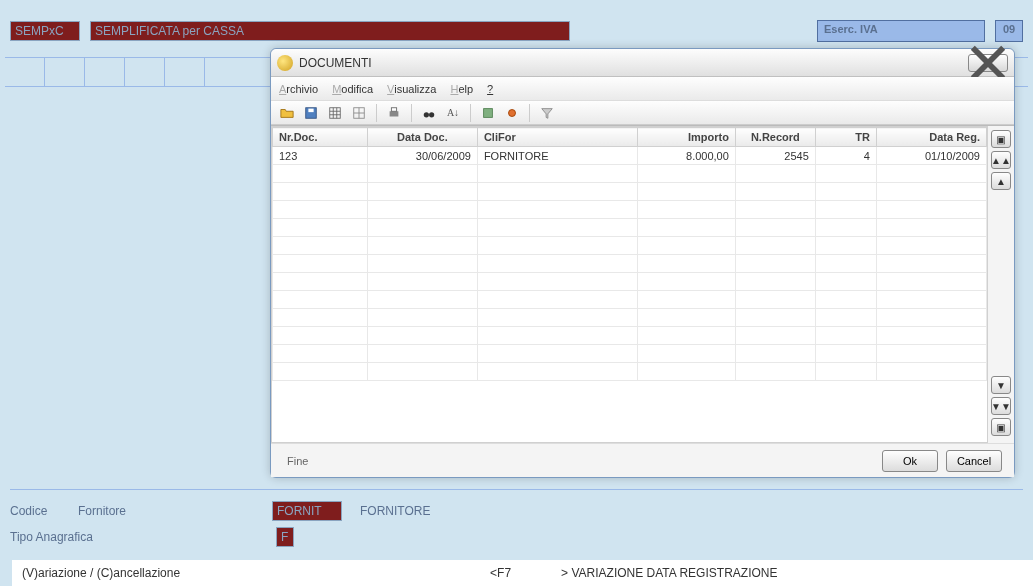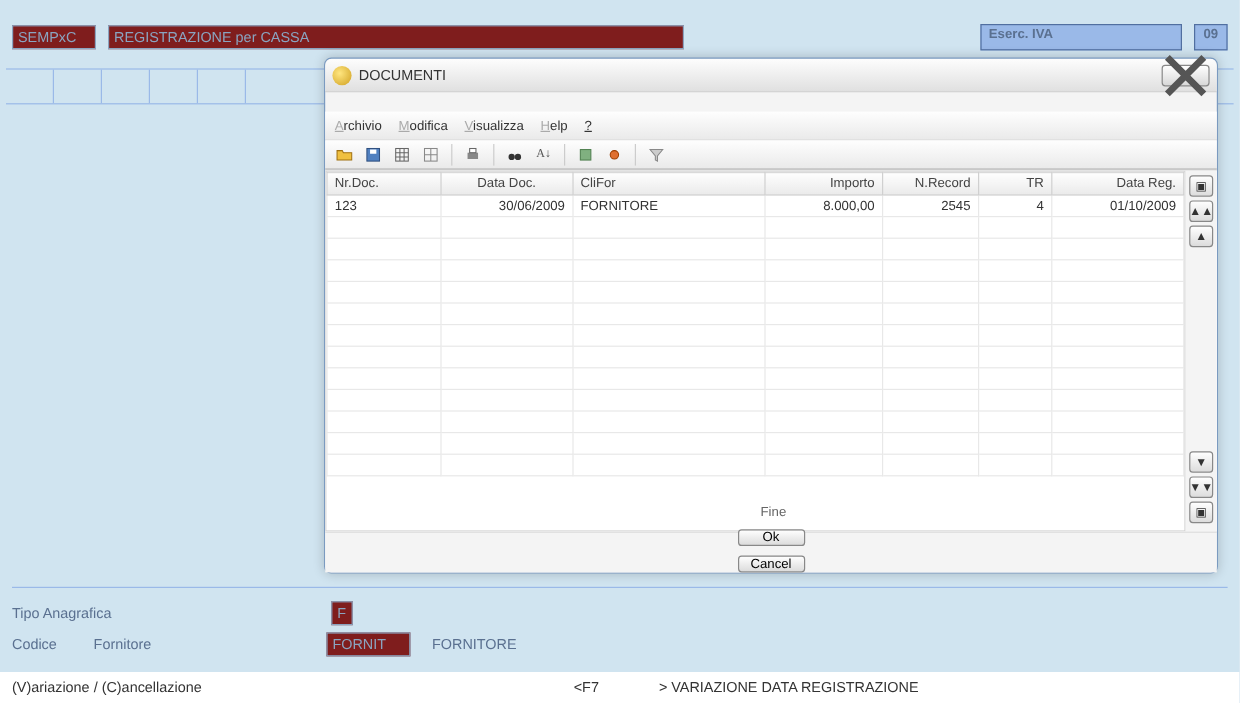--- a/index.html
+++ b/index.html
@@ -56,21 +56,21 @@
     position: absolute;
     bottom: 30px;
     left: 10px;
     right: 10px;
   }
   .form-line { display: flex; align-items: center; height: 26px; gap: 8px;}
   .form-lbl { color: #5a7090; width: 150px; font-size: 12px;}
   .form-lbl2 { color: #5a7090; font-size: 12px;}
   .status-bar {
     position: absolute;
-    bottom: 0; left: 0; right: 0;
+    bottom: 0; left: 12px; right: 0;
     height: 26px;
     background: #ffffff;
     display: flex;
     align-items: center;
     padding: 0 10px;
     color: #333;
     font-size: 12px;
     gap: 50px;
   }
 
@@ -114,21 +114,20 @@
     cursor: pointer;
   }
   .menubar {
     height: 24px;
     background: linear-gradient(#fefefe, #eaeaea);
     display: flex;
     align-items: center;
     padding: 0 8px;
     gap: 14px;
     border-bottom: 1px solid #ddd;
-    margin-top: 16px;
   }
   .menubar span { color: #333; font-size: 11px; cursor: pointer;}
   .menubar span:first-child { color: #aaa; }
   .menubar .underline { text-decoration: underline; }
   .toolbar {
     height: 24px;
     background: linear-gradient(#fefefe, #eaeaea);
     display: flex;
     align-items: center;
     padding: 0 6px;
@@ -145,21 +144,21 @@
   }
   .tbtn svg { width: 14px; height: 14px; }
   .grid-wrap { flex: 1; display: flex; background: #fff; border-top: 1px solid #bbb; overflow: hidden;}
   .grid { flex: 1; overflow: auto; background: #fff; border: 1px solid #d0d0d0;}
   table { width: 100%; border-collapse: collapse; font-size: 11px; }
   th {
     background: linear-gradient(#fefefe,#eaeaea);
     border: 1px solid #d0d0d0;
     padding: 3px 6px;
     color: #444;
-    font-weight: normal;
+    font-weight: bold;
     white-space: nowrap;
   }
   td {
     border: 1px solid #e8e8e8;
     padding: 2px 6px;
     height: 18px;
     white-space: nowrap;
   }
   .txt-right { text-align: right; padding-left: 48px; }
   .scroll-col {
@@ -179,71 +178,70 @@
     display: flex; align-items: center; justify-content: center;
     font-size: 10px;
     cursor: pointer;
     margin-bottom: 3px;
     color:#333;
   }
   .footer {
     height: 34px;
     display: flex;
     align-items: center;
-    justify-content: flex-end;
+    justify-content: center;
     padding: 0 12px;
     gap: 8px;
     background: #f4f4f4;
     border-top: 1px solid #ddd;
-    flex-direction: column;
   }
   .footer .status { flex:1; color:#666; font-size:11px; padding-left:4px;}
   .btn {
     min-width: 56px;
     height: 22px;
     border: 1px solid #888;
     border-radius: 3px;
     background: linear-gradient(#fefefe,#dcdcdc);
     font-size: 11px;
     cursor: pointer;
   }
 </style>
 </head>
 <body>
 
 <div class="main-form">
 
   <div class="top-row">
     <span class="field" style="width:70px;">SEMPxC</span>
-    <span class="field" style="width:480px;">REGISTRAZIONE per CASSA</span>
+    <span class="field" style="width:480px;">SEMPLIFICATA per CASSA</span>
     <div style="flex:1"></div>
     <span class="highlight-field" style="width:168px;">Eserc. IVA</span>
     <span class="highlight-field" style="width:28px; text-align:center;">09</span>
   </div>
 
   <div class="row2">
     <div class="row2-cell"></div>
       <div class="row2-cell"></div>
       <div class="row2-cell"></div>
     <div class="row2-cell"></div>
       <div class="row2-cell"></div>
   </div>
 
   <div class="bottom-form">
     <div style="border-top:1px solid #9ab9e8; margin-bottom:8px;"></div>
     <div class="form-line">
-      <span class="form-lbl">Tipo Anagrafica</span>
-      <span style="width:100px;"></span>
-      <span class="field" style="width:18px;">F</span>
-    </div>
-    <div class="form-line">
       <span class="form-lbl2" style="width:60px;">Codice</span>
       <span class="form-lbl2" style="width:186px;">Fornitore</span>
       <span class="field" style="width:70px;">FORNIT</span>
       <span class="form-lbl2" style="margin-left:10px;">FORNITORE</span>
+    </div>
+    <div class="form-line">
+      <span class="form-lbl">Tipo Anagrafica</span>
+      <span style="width:100px;"></span>
+      <span class="field" style="width:18px;">F</span>
     </div>
     <div style="height:6px;"></div>
   </div>
 
   <div class="status-bar">
     <span>(V)ariazione / (C)ancellazione</span>
     <span style="margin-left:260px;">&lt;F7</span>
     <span>&gt; VARIAZIONE DATA REGISTRAZIONE</span>
   </div>
 
@@ -326,21 +324,21 @@
 
     <div class="grid-wrap">
       <div class="grid">
         <table>
           <thead>
             <tr>
               <th style="width:100px;text-align:left;">Nr.Doc.</th>
               <th style="width:80px;text-align:center;">Data Doc.</th>
               <th style="width:170px;text-align:left;">CliFor</th>
               <th style="width:90px;text-align:right;">Importo</th>
-              <th style="width:80px;text-align:right;">N.Record</th>
+              <th style="width:80px;">N.Record</th>
               <th style="width:40px;text-align:right;">TR</th>
               <th style="width:90px;text-align:right;">Data Reg.</th>
             </tr>
           </thead>
           <tbody>
             <tr>
               <td>123</td>
               <td class="txt-right">30/06/2009</td>
               <td>FORNITORE</td>
               <td class="txt-right">8.000,00</td>

